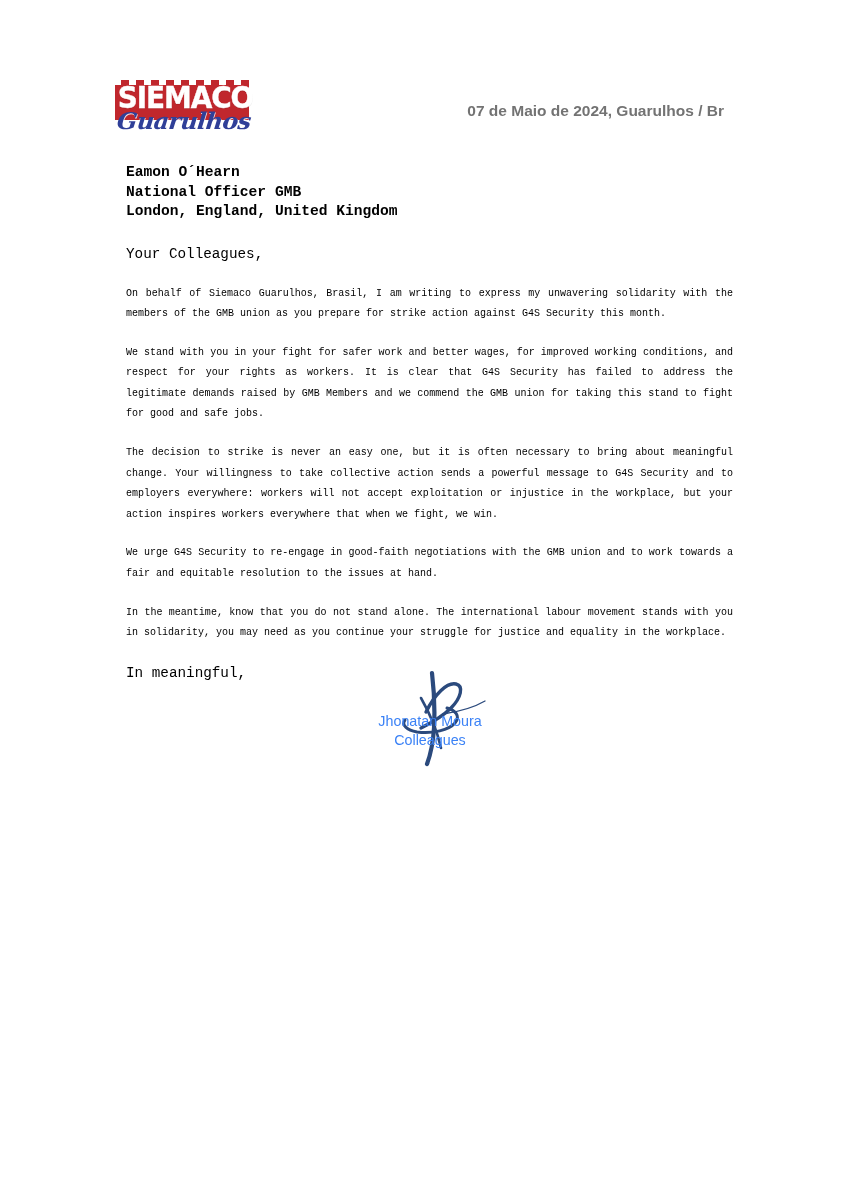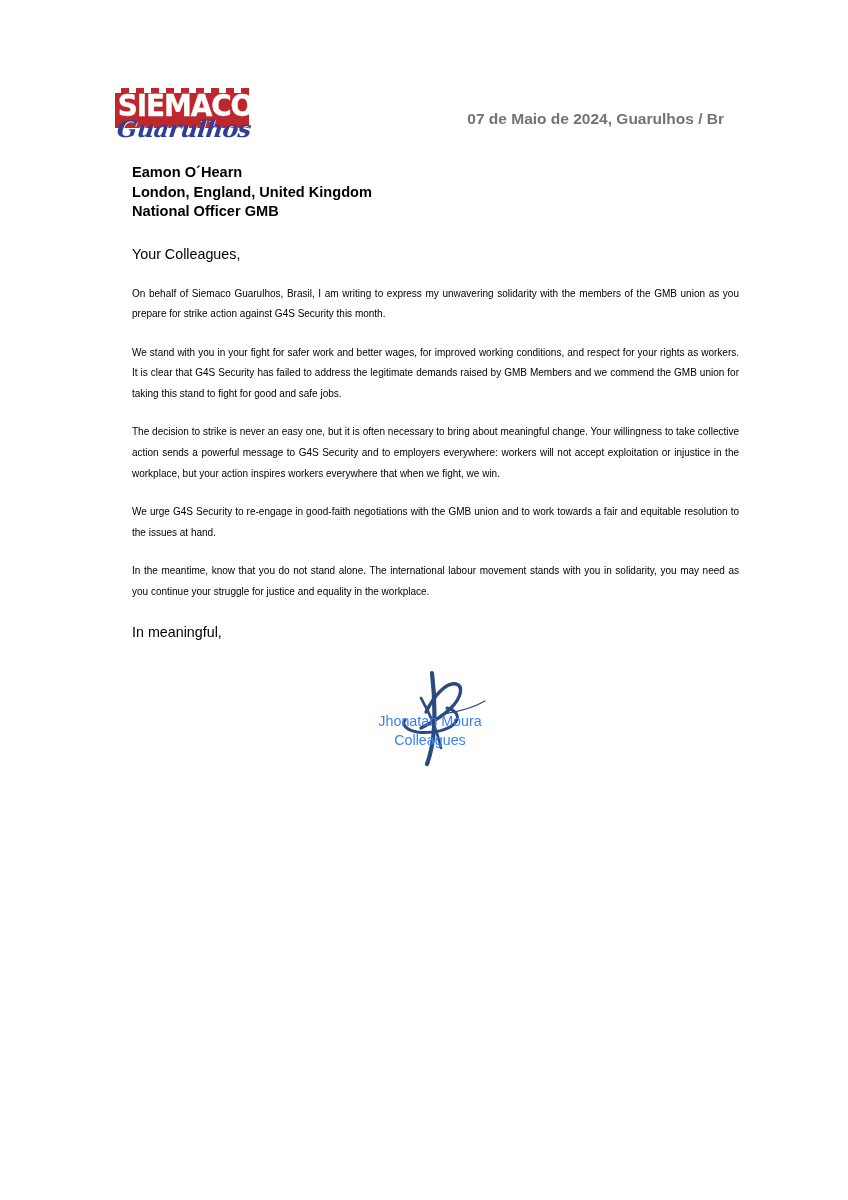--- a/index.html
+++ b/index.html
@@ -19,21 +19,21 @@
     width: 848px;
     height: 1200px;
     background: #ffffff;
     overflow: hidden;
   }
 
   
   .header {
     position: absolute;
     left: 0;
-    top: 8px;
+    top: 0;
     width: 844px;
     height: 155px;
   }
 
   .logo {
     position: absolute;
     left: 113px;
     top: 76px;
     width: 138px;
     height: 70px;
@@ -92,23 +92,24 @@
     font-weight: bold;
     font-size: 15.5px;
     line-height: 20px;
     color: #737373;
     white-space: nowrap;
   }
 
   
   .content {
     position: absolute;
-    left: 132px;
+    left: 126px;
     top: 163px;
     width: 607px;
+    font-family: Liberation Mono, monospace;
   }
 
   .recipient {
     font-weight: bold;
     font-size: 14.6px;
     line-height: 19.5px;
     margin: 0 0 23px 0;
   }
   .recipient div { white-space: nowrap; }
 
@@ -185,22 +186,22 @@
       <div class="logo-script">Guarulhos</div>
     </div>
 
     <div class="date-line">07 de Maio de 2024, Guarulhos / Br</div>
   </div>
 
   <div class="content">
 
     <div class="recipient">
       <div>Eamon O´Hearn</div>
+      <div>National Officer GMB</div>
       <div>London, England, United Kingdom</div>
-      <div>National Officer GMB</div>
     </div>
 
     <p class="salutation">Your Colleagues,</p>
 
     <p class="para">On behalf of Siemaco Guarulhos, Brasil, I am writing to express my unwavering solidarity with the members of the GMB union as you prepare for strike action against G4S Security this month.</p>
     <p class="para">We stand with you in your fight for safer work and better wages, for improved working conditions, and respect for your rights as workers. It is clear that G4S Security has failed to address the legitimate demands raised by GMB Members and we commend the GMB union for taking this stand to fight for good and safe jobs.</p>
     <p class="para">The decision to strike is never an easy one, but it is often necessary to bring about meaningful change. Your willingness to take collective action sends a powerful message to G4S Security and to employers everywhere: workers will not accept exploitation or injustice in the workplace, but your action inspires workers everywhere that when we fight, we win.</p>
     <p class="para">We urge G4S Security to re-engage in good-faith negotiations with the GMB union and to work towards a fair and equitable resolution to the issues at hand.</p>
     <p class="para last">In the meantime, know that you do not stand alone. The international labour movement stands with you in solidarity, you may need as you continue your struggle for justice and equality in the workplace.</p>
 

